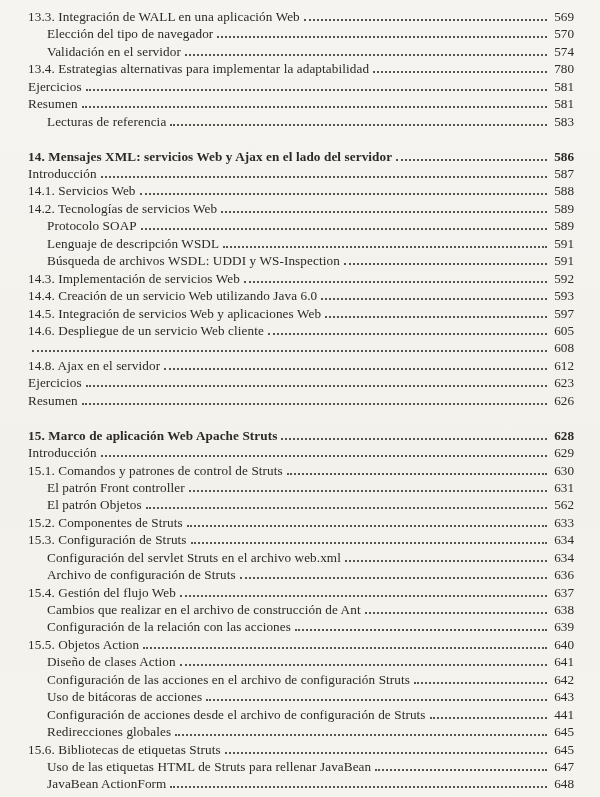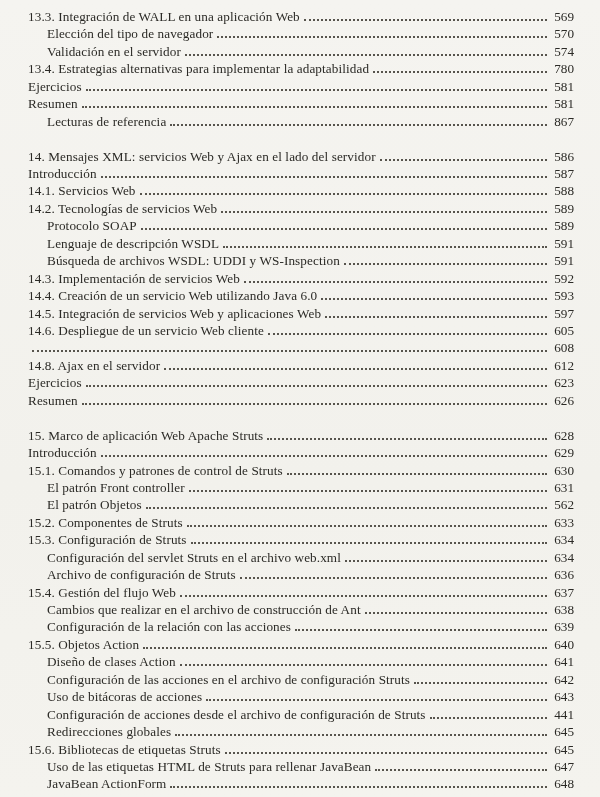--- a/index.html
+++ b/index.html
@@ -25,21 +25,21 @@
     width: 100%;
   }
   .row {
     display: flex;
     align-items: baseline;
     height: 17.45px;
     font-size: 13.2px;
     white-space: nowrap;
   }
   .row.lvl1 { padding-left: 19px; }
-  .row.bold { font-weight: normal; }
+  .row.bold { font-weight: bold; }
   .row.gap  { margin-top: 17.5px; }
   .title {
     flex: 0 0 auto;
     letter-spacing: 0.1px;
   }
   .leader {
     flex: 1 1 auto;
     border-bottom: 2px dotted #57544d;
     margin: 0 3px 0 4px;
     min-width: 8px;
@@ -81,21 +81,21 @@
         <span class="pagenum">581</span>
       </div>
       <div class="row">
         <span class="title">Resumen</span>
         <span class="leader"></span>
         <span class="pagenum">581</span>
       </div>
       <div class="row lvl1">
         <span class="title">Lecturas de referencia</span>
         <span class="leader"></span>
-        <span class="pagenum">867</span>
+        <span class="pagenum">583</span>
       </div>
       <div class="row bold gap">
         <span class="title">14. Mensajes XML: servicios Web y Ajax en el lado del servidor</span>
         <span class="leader"></span>
         <span class="pagenum">586</span>
       </div>
       <div class="row">
         <span class="title">Introducción</span>
         <span class="leader"></span>
         <span class="pagenum">587</span>

